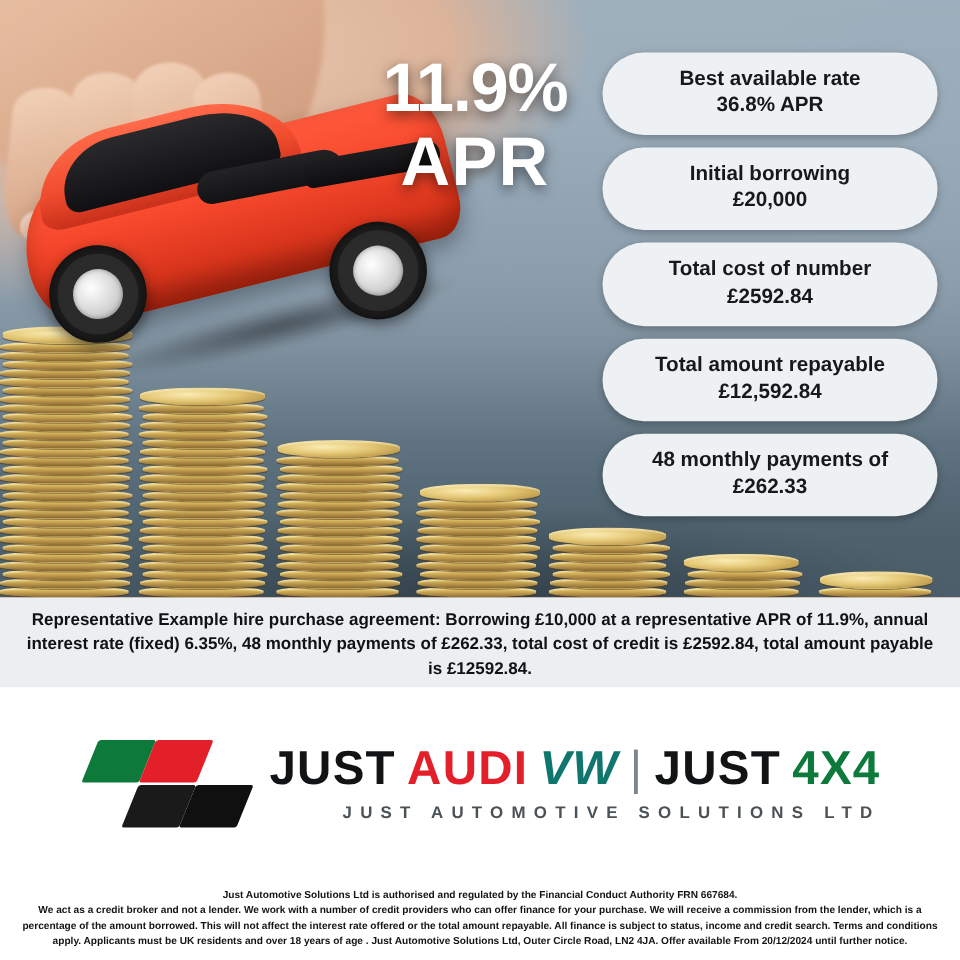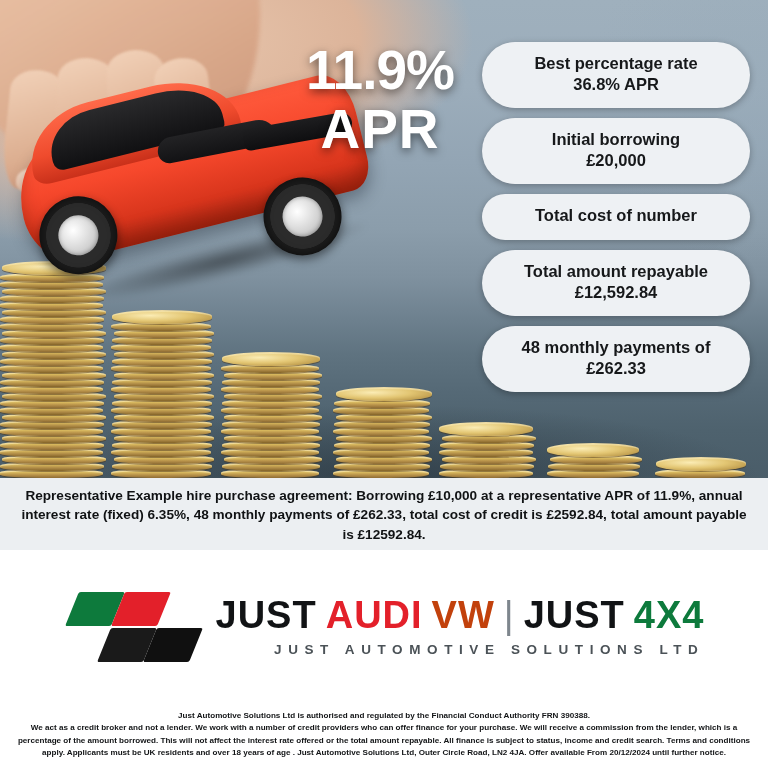--- a/index.html
+++ b/index.html
@@ -237,21 +237,21 @@
   .chev.green { left: 8px;  top: 8px;  background: #0d7a3c; }
   .chev.dark  { left: 40px; top: 44px; background: #1a1a1a; }
 
   .wordmark { line-height: 1; }
   .wm-row1 {
     font-size: 38px; font-weight: 800; letter-spacing: 1px;
     display: flex; align-items: baseline; gap: 9px;
   }
   .wm-just  { color: #111315; }
   .wm-audi  { color: #e3202a; }
-  .wm-vw    { color: #c2410c; }
+  .wm-vw    { color: #0f766e; font-style: italic; }
   .wm-bar   { color: #7e868d; font-weight: 500; }
   .wm-just2 { color: #111315; }
   .wm-4x4   { color: #0d7a3c; }
   .wm-row2 {
     margin-top: 9px;
     font-size: 13.5px; letter-spacing: 6.6px;
     color: #4b5257; font-weight: 600;
     text-align: right;
   }
 
@@ -418,29 +418,30 @@
         </div>
     </div>
 
     <div class="headline">
       <span class="rate">11.9%</span>
       <span class="apr">APR</span>
     </div>
 
     <div class="pills">
       <div class="pill">
-        <span>Best percentage rate</span>
+        <span>Best available rate</span>
         <span class="l2">36.8% APR</span>
       </div>
       <div class="pill">
         <span>Initial borrowing</span>
         <span class="l2">£20,000</span>
       </div>
       <div class="pill">
         <span>Total cost of number</span>
+        <span class="l2">£2592.84</span>
       </div>
       <div class="pill">
         <span>Total amount repayable</span>
         <span class="l2">£12,592.84</span>
       </div>
       <div class="pill">
         <span>48 monthly payments of</span>
         <span class="l2">£262.33</span>
       </div>
     </div>
@@ -464,17 +465,17 @@
           <span class="wm-bar">|</span>
           <span class="wm-just2">JUST</span>
           <span class="wm-4x4">4X4</span>
         </div>
         <div class="wm-row2">JUST AUTOMOTIVE SOLUTIONS LTD</div>
       </div>
     </div>
   </div>
 
   <div class="footer">
-    <span class="line1">Just Automotive Solutions Ltd is authorised and regulated by the Financial Conduct Authority FRN 390388.</span>
+    <span class="line1">Just Automotive Solutions Ltd is authorised and regulated by the Financial Conduct Authority FRN 667684.</span>
     <span>We act as a credit broker and not a lender. We work with a number of credit providers who can offer finance for your purchase. We will receive a commission from the lender, which is a percentage of the amount borrowed. This will not affect the interest rate offered or the total amount repayable. All finance is subject to status, income and credit search. Terms and conditions apply. Applicants must be UK residents and over 18 years of age . Just Automotive Solutions Ltd, Outer Circle Road, LN2 4JA. Offer available From 20/12/2024 until further notice.</span>
   </div>
 
 </div>
 
 </body></html>

